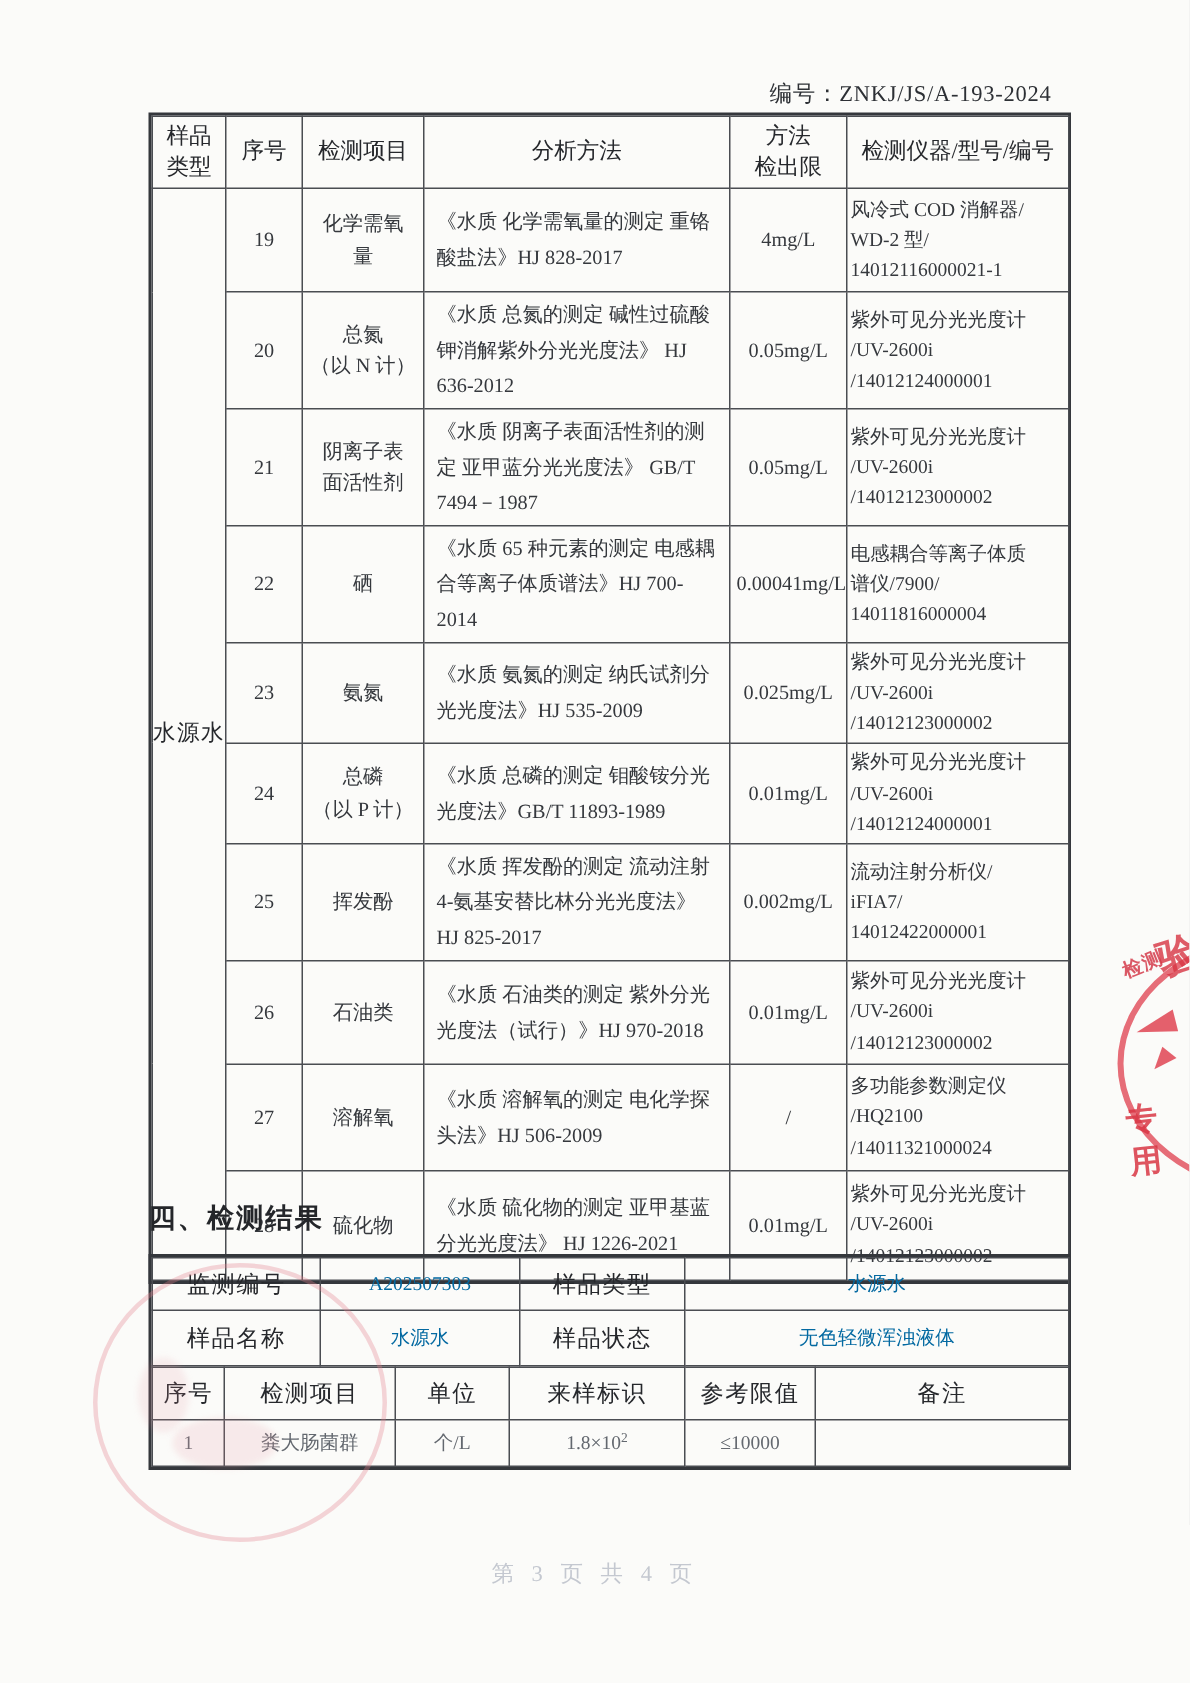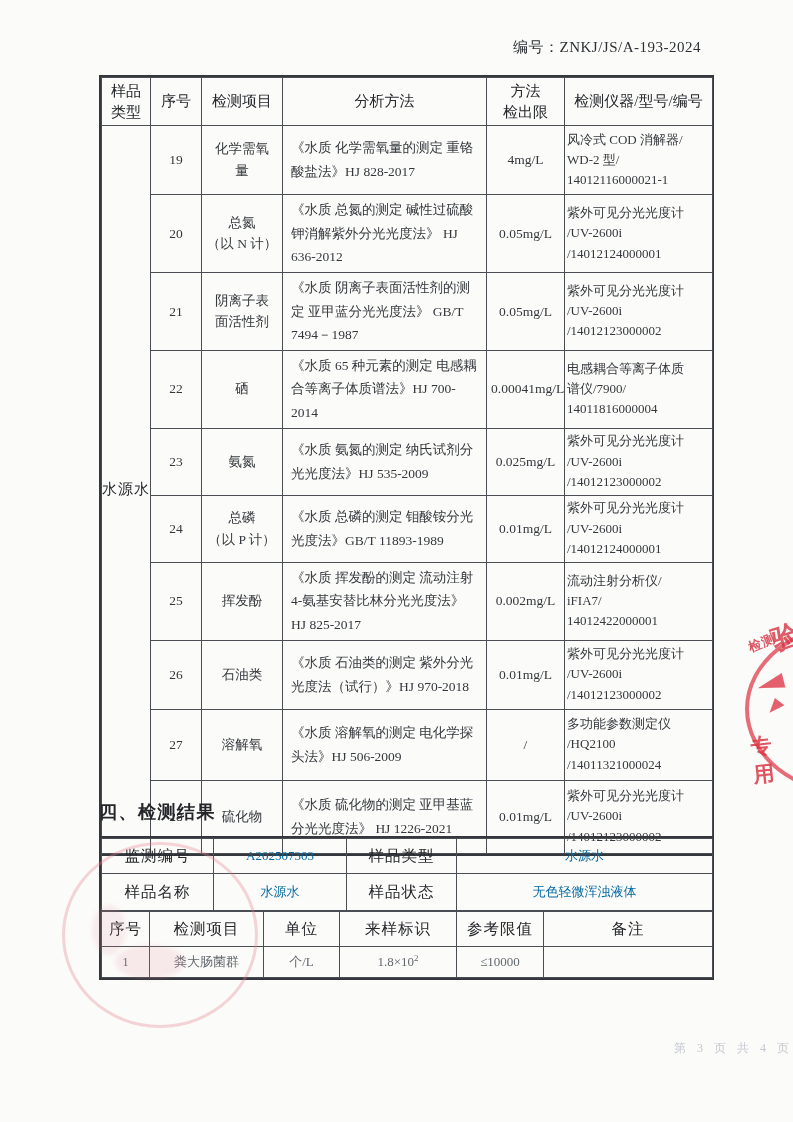--- a/index.html
+++ b/index.html
@@ -8,21 +8,21 @@
     font-family:"Liberation Serif","DejaVu Serif",serif;
     background:#e8e8e6;
   }
   .page{
     position:relative;width:793px;height:1122px;
     background:#fbfbf9;overflow:hidden;
     color:#33363b;
   }
   
   .doc-number{
-    position:absolute;top:38px;right:92px;
+    position:absolute;top:53px;right:92px;
     font-size:15px;color:#2d3035;letter-spacing:.5px;
   }
   
   table{border-collapse:collapse;table-layout:fixed;width:611px;}
   td{border:1px solid #4a4d52;overflow:hidden;vertical-align:middle;padding:2px 4px;}
   .mt-wrap,.rt-wrap{position:absolute;left:99px;border:2px solid #34373c;background:transparent;}
   .mt-wrap{top:75px;width:611px;}
   .rt-wrap{top:836px;width:611px;}
   
   .mt-wrap td{font-size:13.5px;line-height:1.6;color:#35383d;}
@@ -47,21 +47,21 @@
   .rt-wrap td.lab{font-size:15.5px;color:#26282c;text-align:center;letter-spacing:1px;margin-left:39px;}
   .rt-wrap td.val{font-size:13px;color:#0369a1;text-align:center;}
   table.info tr.i1 td{height:30px;} table.info tr.i2 td{height:32px;}
   table.info tr.i3 td{height:28px;} table.info tr.i4 td{height:24px;}
   table.res tr.rh td{height:30px;font-size:15.5px;color:#26282c;text-align:center;letter-spacing:1px;}
   table.res tr.rd td{height:26px;font-size:13px;color:#63686f;text-align:center;}
   sup{font-size:9px;}
   
   .footer{
     position:absolute;left:0;top:1040px;width:100%;
-    text-align:right;font-size:12px;color:#c4c8d0;letter-spacing:4px;
+    text-align:center;font-size:15px;color:#c4c8d0;letter-spacing:4px;
   }
   
   .stamp,.stamp *{pointer-events:none;}
   .stamp{position:absolute;z-index:5;}
   .stamp-right-ring{
     left:745px;top:622px;width:210px;height:166px;
     border:4px solid rgba(223,62,76,.75);border-radius:50%;
   }
   .stamp-chars-small{
     left:748px;top:634px;font-size:13px;color:rgba(210,48,64,.8);

